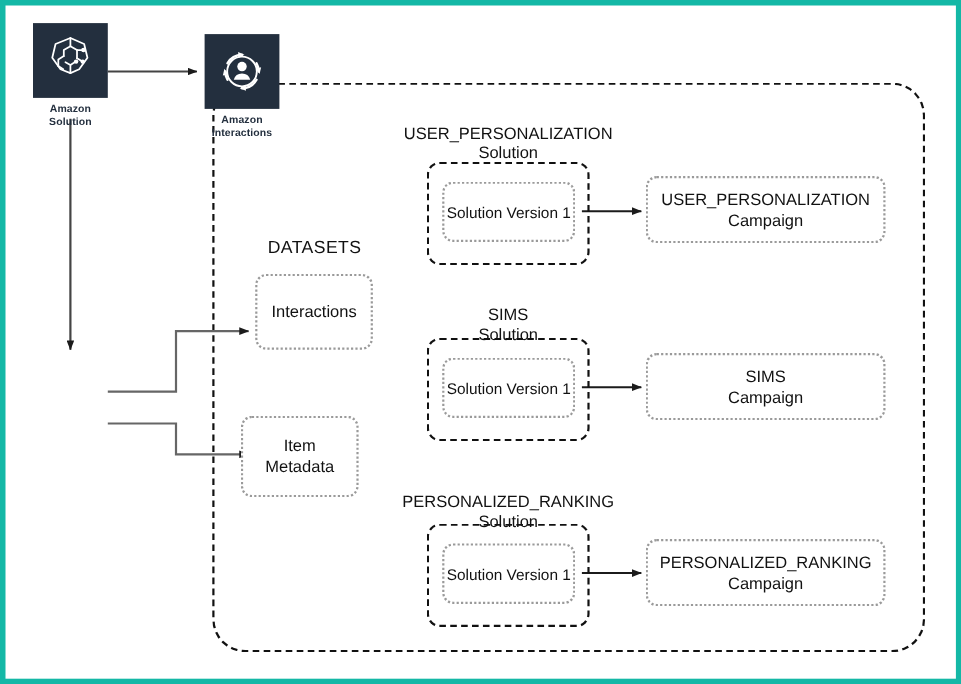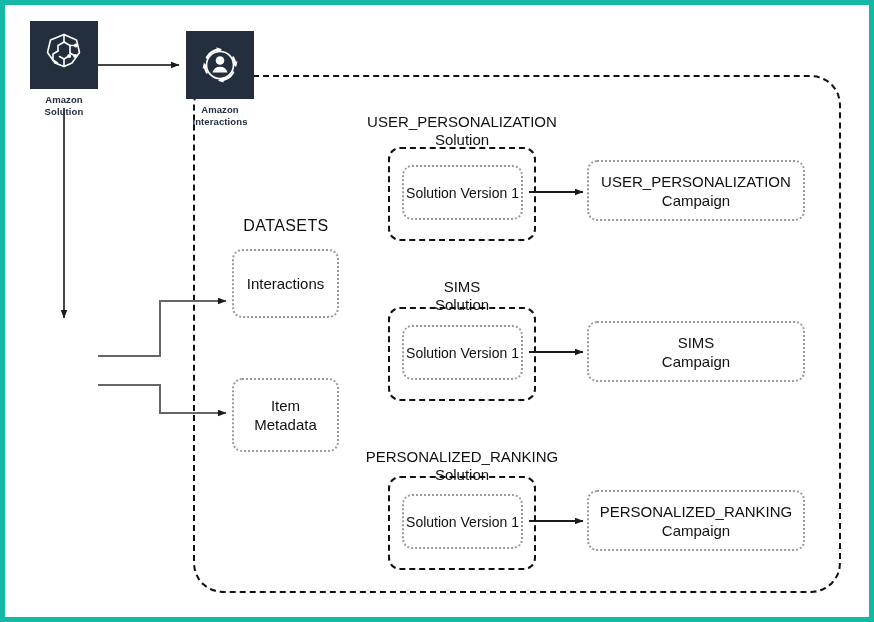--- a/index.html
+++ b/index.html
@@ -186,21 +186,21 @@
     <div class="caption"><span>Amazon</span><br><span>Interactions</span></div>
   </div>
 
 
   <div class="label datasets" style="left:221px; top:212px; width:120px;">DATASETS</div>
 
   <div class="dotted-box" style="left:227px; top:244px; width:107px; height:69px;">
     <span>Interactions</span>
   </div>
 
-  <div class="dotted-box" style="left:227px; top:373px; width:107px; height:74px;">
+  <div class="dotted-box" style="left:214px; top:373px; width:107px; height:74px;">
     <span>Item<br>Metadata</span>
   </div>
 
   <div class="label" style="left:357px; top:90px; width:200px;">
     <span>USER_PERSONALIZATION</span><br><span>Solution</span>
   </div>
   <div class="dashed-group" style="left:383px; top:142px; width:148px; height:94px;"></div>
   <div class="dotted-box small" style="left:397px; top:160px; width:121px; height:55px;">
     <span>Solution Version 1</span>
   </div>

